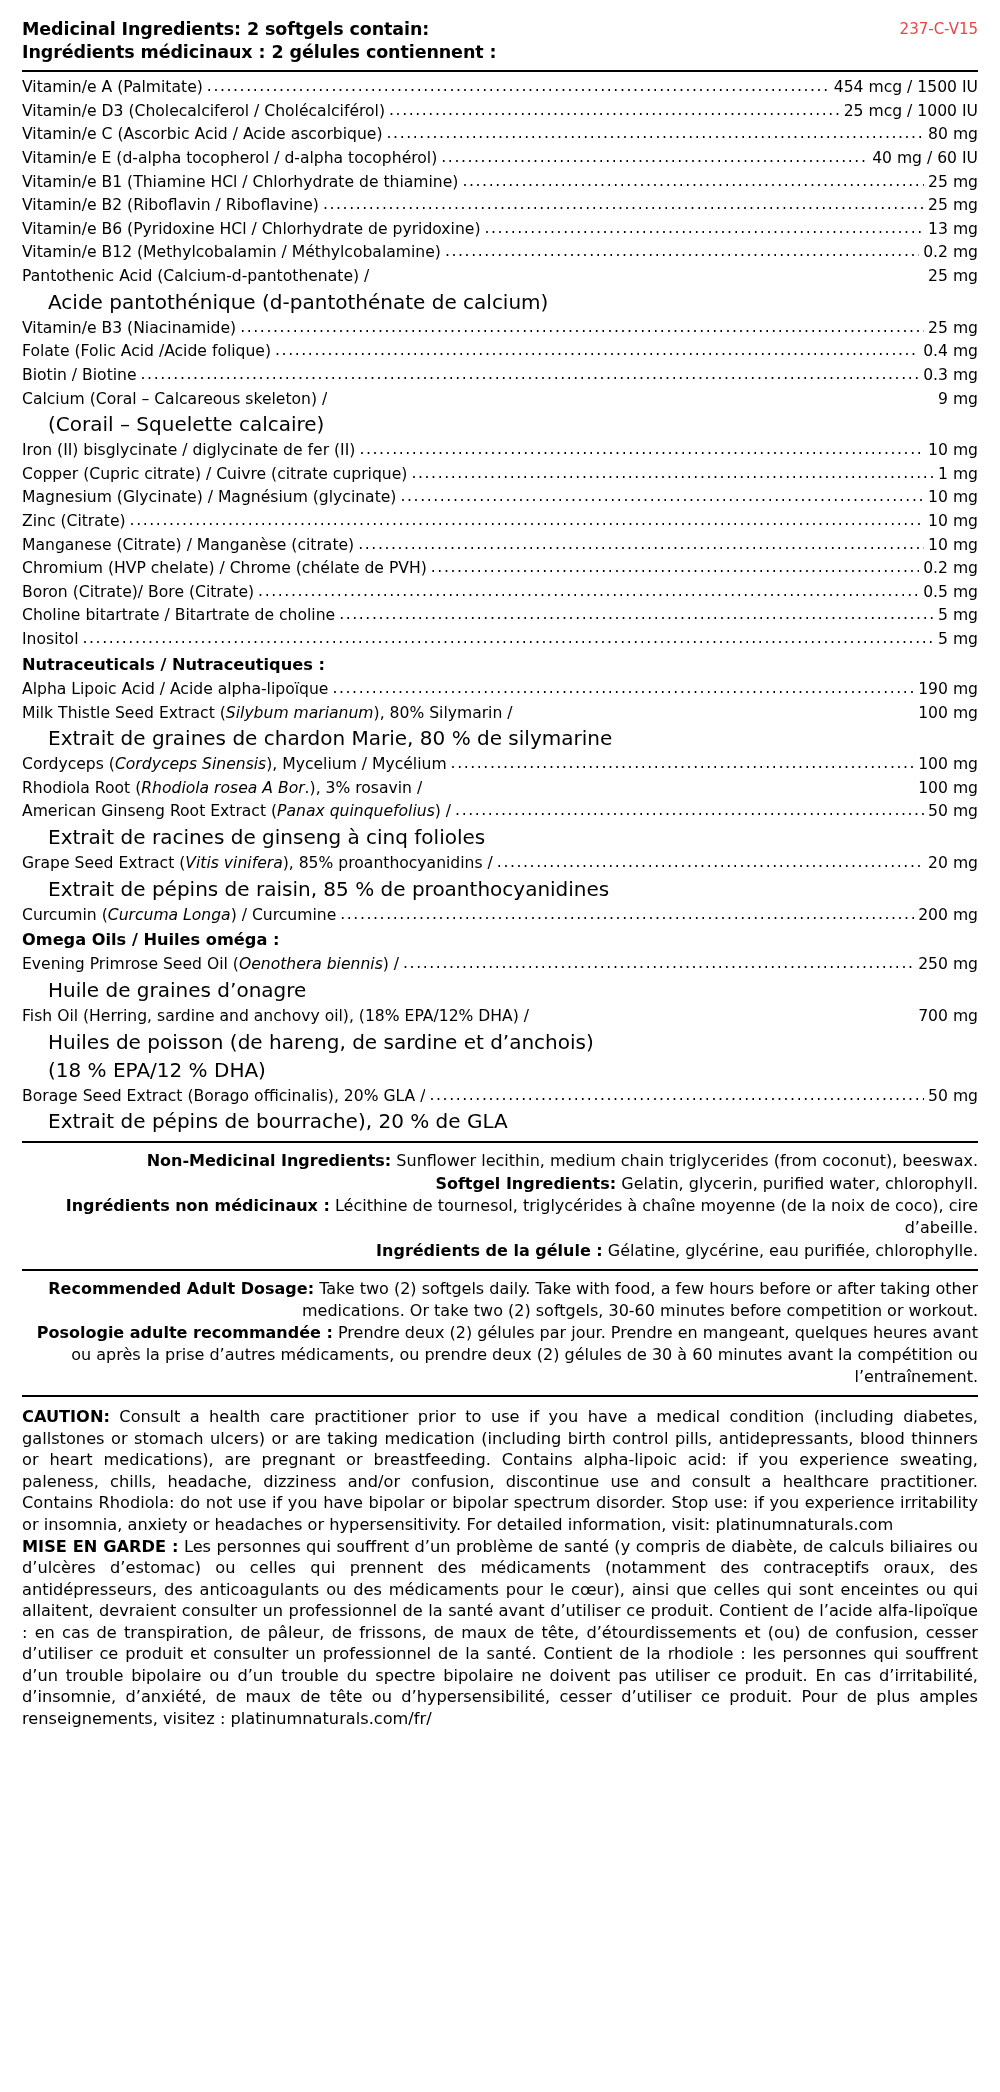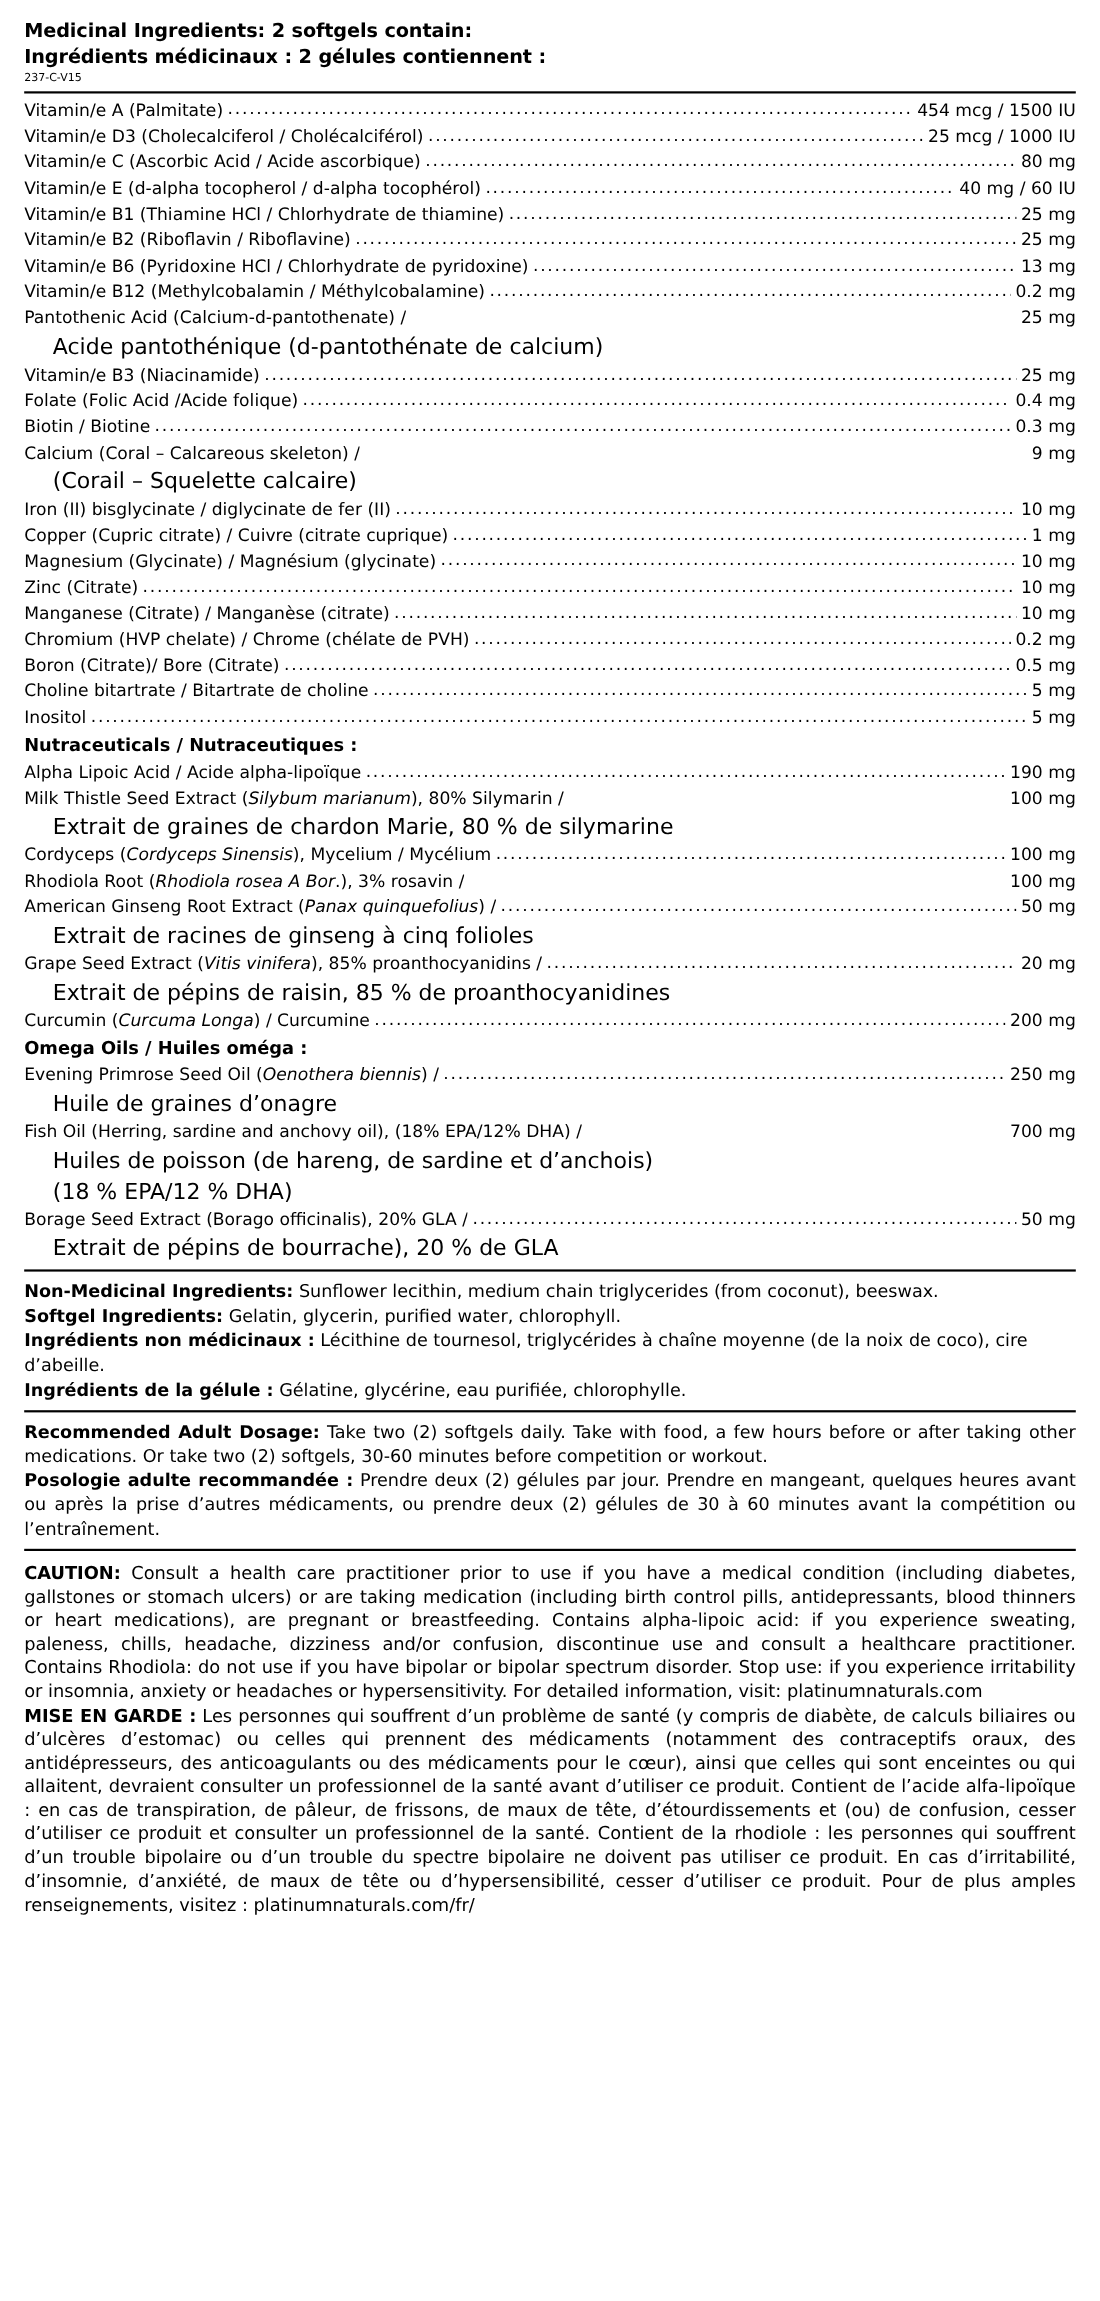--- a/index.html
+++ b/index.html
@@ -19,31 +19,30 @@
     box-sizing: border-box;
     padding: 18px 22px 10px 22px;
     position: relative;
   }
 
   
   .header {
     display: flex;
     align-items: flex-start;
     justify-content: space-between;
-    flex-direction: column;
   }
   .header-titles {
     font-weight: bold;
     font-size: 17.5px;
     line-height: 1.32;
     letter-spacing: -0.1px;
   }
   .code {
-    font-size: 10px;
-    color: #000000;
+    font-size: 15px;
+    color: #ef4444;
     font-weight: normal;
     padding-top: 2px;
     white-space: nowrap;
   }
 
   .rule {
     border: 0;
     border-top: 2.5px solid #000;
     margin: 6px 0 0 0;
   }
@@ -97,20 +96,21 @@
   em { font-style: italic; }
 
   
   .block {
     font-size: 16px;
     line-height: 1.35;
     margin: 7px 0 8px 0;
   }
   .block p {
     margin: 0 0 1px 0;
+    text-align: right;
   }
   .block b { font-weight: bold; }
   .justify { text-align: justify; }
 
   .caution {
     font-size: 16.2px;
     line-height: 1.33;
     margin-top: 9px;
   }
   .caution p { margin: 0; }

